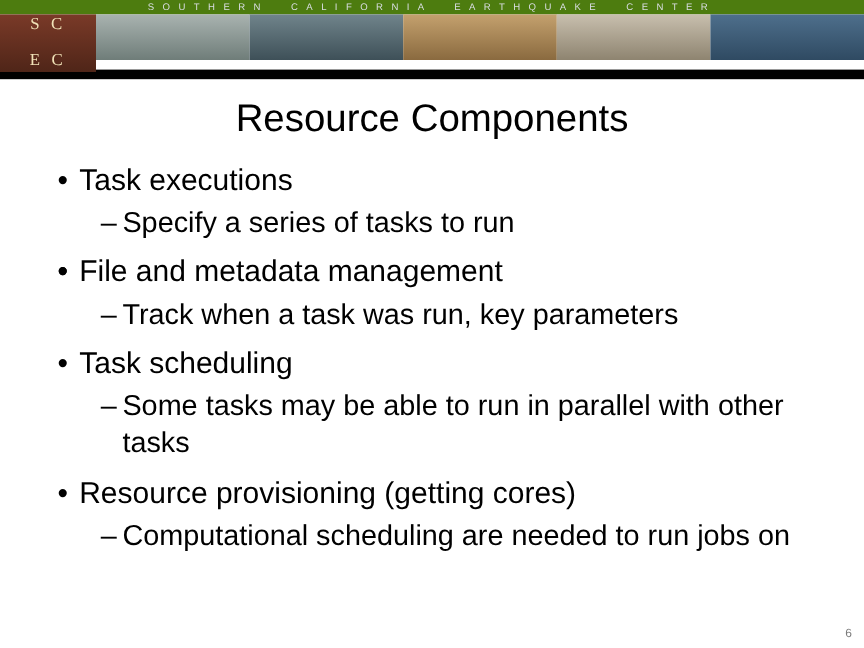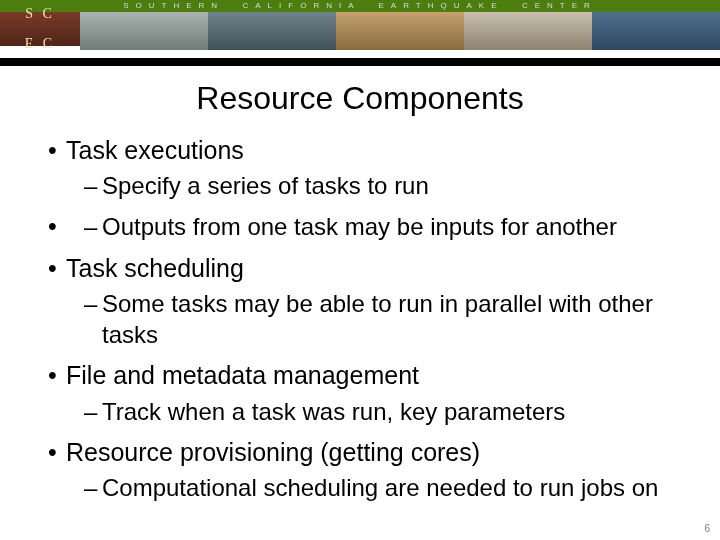--- a/index.html
+++ b/index.html
@@ -36,21 +36,21 @@
     white-space: pre;
     overflow: hidden;
   }
   .banner-body {
     width: 100%;
     height: 38px;
     display: flex;
   }
   .banner-logo {
     width: 80px;
-    height: 34px;
+    height: 48px;
     background: linear-gradient(#7a3a28, #4f2518);
     color: #f1e3b8;
     font-family: "Times New Roman", serif;
     font-size: 14px;
     letter-spacing: 3px;
     display: flex;
     flex-direction: column;
     align-items: center;
     justify-content: center;
     line-height: 14px;
@@ -146,34 +146,31 @@
 
   <div class="content">
     <ul class="level1">
       <li>
         <span>Task executions</span>
         <ul class="level2">
           <li>Specify a series of tasks to run</li>
         </ul>
       </li>
       <li>
+      </li>
+      <li>
+        <span>File and metadata management</span>
         <ul class="level2">
-          <li>Outputs from one task may be inputs for another</li>
+          <li>Track when a task was run, key parameters</li>
         </ul>
       </li>
       <li>
         <span>Task scheduling</span>
         <ul class="level2">
           <li>Some tasks may be able to run in parallel with other tasks</li>
-        </ul>
-      </li>
-      <li>
-        <span>File and metadata management</span>
-        <ul class="level2">
-          <li>Track when a task was run, key parameters</li>
         </ul>
       </li>
       <li>
         <span>Resource provisioning (getting cores)</span>
         <ul class="level2">
           <li>Computational scheduling are needed to run jobs on</li>
         </ul>
       </li>
     </ul>
   </div>

